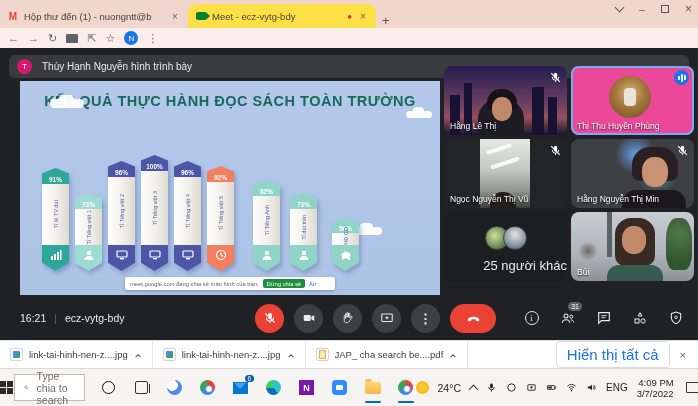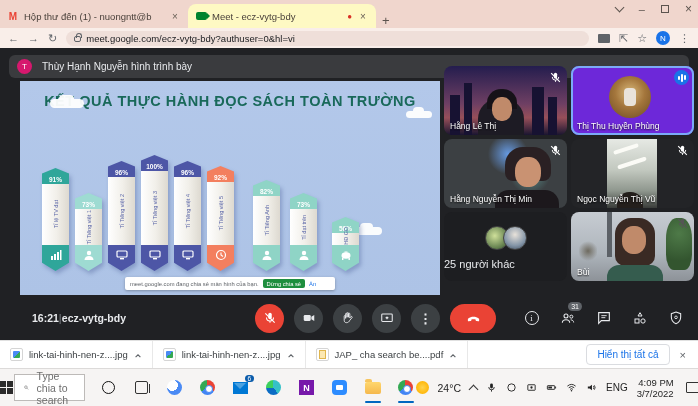--- a/index.html
+++ b/index.html
@@ -3,21 +3,21 @@
 <meta charset="utf-8">
 <style>
   * { margin:0; padding:0; box-sizing:border-box; }
   html,body { width:698px; height:406px; overflow:hidden; font-family:"Liberation Sans",sans-serif; background:#202124; }
   #stage { position:relative; width:698px; height:406px; }
 
   
   #tabstrip { position:absolute; top:0; left:0; width:698px; height:28px; background:#f0d6cd; display:flex; align-items:flex-end; }
   .tab { height:24px; display:flex; align-items:center; gap:5px; padding:0 7px; font-size:9.5px; color:#49403a; width:188px; }
   .tab .title { flex:1; white-space:nowrap; overflow:hidden; }
-  .tab.active { background:#fef9c3; border-radius:8px 8px 0 0;margin-top:30px; }
+  .tab.active { background:#fde047; border-radius:8px 8px 0 0;margin-top:30px; }
   .favicon { width:12px; height:12px; display:flex; align-items:center; justify-content:center; flex:0 0 12px; }
   .gmail-m { color:#ea4335; font-weight:bold; font-size:10px; }
   .meet-cam { width:11px; height:8px; background:#00832d; border-radius:2px; position:relative; }
   .meet-cam:after { content:""; position:absolute; right:-3px; top:1px; border-left:3px solid #00832d; border-top:3px solid transparent; border-bottom:3px solid transparent; }
   .rec-dot { color:#d93025; font-size:8px; }
   .tab-x { color:#6b6258; font-size:10px; width:12px; text-align:center; }
   .newtab { font-size:13px; color:#5c544e; margin-left:6px; }
   #winctl { position:absolute; right:6px; top:2px; display:flex; gap:16px; align-items:center; color:#5c544e; }
   .chev { width:7px; height:7px; border-right:1.5px solid #5c544e; border-bottom:1.5px solid #5c544e; transform:rotate(45deg); margin-top:-3px; }
   .minim { font-size:11px; }
@@ -61,21 +61,21 @@
   .tile { position:relative; border-radius:8px; overflow:hidden; background:#3c4043; }
   .tname { position:absolute; bottom:4px; left:6px; color:#fff; font-size:8.5px; text-shadow:0 1px 2px rgba(0,0,0,.9); white-space:nowrap; max-width:110px; overflow:hidden; }
   .micoff { position:absolute; top:4px; right:5px; width:13px; height:13px; }
   
   .t1 { background:linear-gradient(180deg,#241d4e 0%,#6e3f63 55%,#974f59 75%,#1a1530 100%); }
   .t1 .bldg { position:absolute; bottom:0; background:#171232; }
   .t1 .person { position:absolute; bottom:-8px; left:34px; width:46px; height:44px; background:#1d1b24; border-radius:20px 20px 0 0; }
   .t1 .face { position:absolute; bottom:14px; left:48px; width:20px; height:24px; background:#c08a6a; border-radius:45%; }
   .t1 .hair { position:absolute; bottom:26px; left:43px; width:30px; height:20px; background:#161218; border-radius:14px 14px 0 0; }
   
-  .t2 { background:#6d28d9; outline:2px solid #7baaf7; outline-offset:-2px; }
+  .t2 { background:#ec4899; outline:2px solid #7baaf7; outline-offset:-2px; }
   .t2 .ava { position:absolute; top:10px; left:38px; width:42px; height:42px; border-radius:50%; background:radial-gradient(circle at 50% 40%, #d8b87a 0%, #a4763c 45%, #6b4a22 100%); }
   .t2 .ava:after { content:""; position:absolute; left:15px; top:12px; width:12px; height:18px; background:#e9e3da; border-radius:4px; }
   .audioind { position:absolute; top:4px; right:5px; width:15px; height:15px; border-radius:50%; background:#1a73e8; display:flex; align-items:center; justify-content:center; gap:1px; }
   .audioind i { width:2px; background:#fff; border-radius:1px; }
   
   .t3 { background:#232427; }
   .t3 .vid { position:absolute; top:0; left:36px; width:50px; height:69px; background:linear-gradient(180deg,#e6e9e4 0%,#c2c8bf 45%,#8f978e 75%,#3a3d3a 100%); }
   .t3 .lamp { position:absolute; background:#fbfbf6; height:4px; border-radius:2px; transform:rotate(-18deg); }
   .t3 .head { position:absolute; bottom:0; left:46px; width:26px; height:16px; background:#241f1c; border-radius:12px 12px 0 0; }
   
@@ -83,33 +83,33 @@
   .t4 .fw2 { position:absolute; inset:0; background:radial-gradient(circle at 52% 22%, rgba(110,170,255,.85) 0%, rgba(110,170,255,0) 24%), radial-gradient(circle at 70% 50%, rgba(120,220,210,.5) 0%, rgba(120,220,210,0) 22%); }
   .t4 .face { position:absolute; top:18px; right:26px; width:26px; height:30px; background:#c99272; border-radius:45%; }
   .t4 .hair { position:absolute; top:8px; right:16px; width:46px; height:34px; background:#2a2023; border-radius:18px 18px 8px 8px; z-index:-0; }
   .t4 .body { position:absolute; bottom:0; right:8px; width:64px; height:18px; background:#1c181c; border-radius:14px 14px 0 0; }
   
   .t5 { background:#1d1e21; }
   .t5 .avagrp { position:absolute; top:14px; left:0; width:100%; display:flex; justify-content:center; }
   .t5 .a { width:24px; height:24px; border-radius:50%; border:1px solid #444; }
   .t5 .a1 { background:radial-gradient(circle at 40% 40%, #cfe09a 0%, #5d7a4a 70%, #2f3d26 100%); }
   .t5 .a2 { background:radial-gradient(circle at 50% 35%, #e8e2da 0%, #8596a8 60%, #3a4a5c 100%); margin-left:-6px; }
-  .t5 .cnt { position:absolute; top:46px; width:100%; text-align:left; color:#e8eaed; font-size:11px; }
+  .t5 .cnt { position:absolute; top:46px; width:100%; text-align:right; color:#e8eaed; font-size:13px; }
   
   .t6 { background:linear-gradient(180deg,#c7ccd2 0%,#aeb5bc 60%,#8d9298 100%); }
   .t6 .frame { position:absolute; top:0; bottom:24px; width:5px; background:#5c6167; }
   .t6 .plant { position:absolute; right:2px; top:6px; width:26px; height:52px; background:radial-gradient(circle at 50% 30%, #4e7a48 0%, #33552f 70%); border-radius:40% 40% 30% 30%; }
   .t6 .hair { position:absolute; top:6px; left:44px; width:40px; height:48px; background:#3a2a24; border-radius:16px 16px 10px 10px; }
   .t6 .face { position:absolute; top:14px; left:51px; width:24px; height:28px; background:#c08a6a; border-radius:45%; }
   .t6 .body { position:absolute; bottom:0; left:36px; width:56px; height:16px; background:#355c4e; border-radius:12px 12px 0 0; }
   .t6 .twig { position:absolute; left:8px; top:28px; width:18px; height:22px; background:radial-gradient(circle,#6e6a5f 0%,rgba(110,106,95,0) 70%); }
 
   
   #meetbar { position:absolute; bottom:0; left:0; width:698px; height:44px; display:flex; align-items:center; }
-  #meetinfo { display:flex; align-items:center; color:#e8eaed; font-size:10.5px; margin-left:32px;font-weight:bold; }
+  #meetinfo { display:flex; align-items:center; gap:8px; color:#e8eaed; font-size:10.5px; margin-left:20px; }
   #meetinfo .sep { color:#5f6368; }
   #ctrls { position:absolute; left:255px; display:flex; gap:10px; align-items:center; }
   .cbtn { width:29px; height:29px; border-radius:50%; background:#3c4043; display:flex; align-items:center; justify-content:center; }
   .cbtn.red { background:#ea4335; }
   .cbtn svg { width:14px; height:14px; }
   .endbtn { width:46px; height:29px; border-radius:15px; background:#ea4335; display:flex; align-items:center; justify-content:center; }
   .dots { color:#e8eaed; font-size:13px; font-weight:bold; letter-spacing:0; }
   #rightctrls { position:absolute; right:14px; display:flex; gap:19px; align-items:center; }
   .ric { position:relative; width:17px; height:17px; display:flex; align-items:center; justify-content:center; }
   .ric svg { width:16px; height:16px; }
@@ -117,21 +117,21 @@
   .badge { position:absolute; top:-8px; right:-6px; background:#5f6368; color:#fff; font-size:7px; border-radius:7px; padding:1px 3px; }
 
   
   #dlbar { position:absolute; top:340px; left:0; width:698px; height:28px; background:#fff; border-top:1px solid #e0e0e0; display:flex; align-items:center; }
   .dlitem { display:flex; align-items:center; gap:6px; padding:0 10px; height:100%; border-right:1px solid #e8e8e8; }
   .dlthumb { width:13px; height:13px; border:1px solid #d5d5d5; border-radius:2px; display:flex; align-items:center; justify-content:center; }
   .dlthumb .imgglyph { width:7px; height:7px; background:linear-gradient(135deg,#4a8af4 50%,#34a853 50%); border-radius:1px; }
   .dlthumb .pdfglyph { width:7px; height:9px; background:#fce8b2; border:1px solid #e0b64e; }
   .dlname { font-size:9.5px; color:#3c4043; }
   .dlcaret svg { width:8px; height:8px; }
-  #showall { margin-left:auto; color:#1a73e8; font-size:10px; border:1px solid #dadce0; border-radius:4px; padding:4px 10px; }
+  #showall { margin-left:auto; color:#1a73e8; font-size:15px; border:1px solid #dadce0; border-radius:4px; padding:4px 10px; }
   #dlclose { color:#5f6368; font-size:11px; margin:0 12px 0 10px; }
 
   
   #taskbar { position:absolute; top:368px; left:0; width:698px; height:38px; background:#f6f4f3; border-top:1px solid #dcdad9; display:flex; align-items:center; }
   #startbtn { width:34px; display:flex; justify-content:center; }
   .winlogo { width:14px; height:14px; display:grid; grid-template-columns:6px 6px; grid-template-rows:6px 6px; gap:1px; }
   .winlogo i { background:#2b2b2b; }
   #searchbox { width:248px; height:27px; background:#fff; border:1px solid #bdbab8; display:flex; align-items:center; gap:8px; padding:0 9px; }
   #searchbox svg { width:11px; height:11px; }
   #searchbox .ph { font-size:10.5px; color:#6e6e6e; }
@@ -189,24 +189,20 @@
       <span class="minim">–</span>
       <span class="maxim"></span>
       <span class="wclose">×</span>
     </div>
   </div>
 
   <div id="navbar">
     <span class="navic">←</span>
     <span class="navic">→</span>
     <span class="navic">↻</span>
-    <div class="urlpill">
-      <span class="lock"></span>
-      <span class="urltext">meet.google.com/ecz-vytg-bdy?authuser=0&amp;hl=vi</span>
-    </div>
     <span class="mediabox"></span>
     <span class="navic">⇱</span>
     <span class="navic">☆</span>
     <span class="avatarN">N</span>
     <span class="navic">⋮</span>
   </div>
 
   <div id="meet">
 
     <div id="banner">
@@ -359,46 +355,46 @@
       </div>
       <div class="tile t2">
         <div class="ava"></div>
         <span class="audioind">
             <i style="height:4px"></i>
             <i style="height:8px"></i>
             <i style="height:5px"></i>
           </span>
         <span class="tname">Thị Thu Huyền Phùng</span>
       </div>
-      <div class="tile t4">
-        <div class="fw2"></div>
-        <div class="hair"></div>
-          <div class="face"></div>
-          <div class="body"></div>
-        <span class="micoff"><svg viewBox="0 0 24 24">
-              <path d="M12 14a3 3 0 0 0 3-3V6a3 3 0 0 0-6 0v5a3 3 0 0 0 3 3z" fill="#fff"></path>
-              <path d="M6 11a6 6 0 0 0 12 0" stroke="#fff" stroke-width="1.8" fill="none"></path>
-              <path d="M12 17v3" stroke="#fff" stroke-width="1.8"></path>
-              <path d="M4 4l16 16" stroke="#fff" stroke-width="2"></path>
-            </svg></span>
-        <span class="tname">Hằng Nguyễn Thị Min</span>
-      </div>
       <div class="tile t3">
         <div class="vid">
           <span class="lamp" style="top:8px;left:6px;width:26px;"></span>
           <span class="lamp" style="top:22px;left:10px;width:30px;"></span>
         </div>
         <div class="head"></div>
         <span class="micoff"><svg viewBox="0 0 24 24">
               <path d="M12 14a3 3 0 0 0 3-3V6a3 3 0 0 0-6 0v5a3 3 0 0 0 3 3z" fill="#fff"></path>
               <path d="M6 11a6 6 0 0 0 12 0" stroke="#fff" stroke-width="1.8" fill="none"></path>
               <path d="M12 17v3" stroke="#fff" stroke-width="1.8"></path>
               <path d="M4 4l16 16" stroke="#fff" stroke-width="2"></path>
             </svg></span>
         <span class="tname">Ngọc Nguyễn Thị Vũ</span>
+      </div>
+      <div class="tile t4">
+        <div class="fw2"></div>
+        <div class="hair"></div>
+          <div class="face"></div>
+          <div class="body"></div>
+        <span class="micoff"><svg viewBox="0 0 24 24">
+              <path d="M12 14a3 3 0 0 0 3-3V6a3 3 0 0 0-6 0v5a3 3 0 0 0 3 3z" fill="#fff"></path>
+              <path d="M6 11a6 6 0 0 0 12 0" stroke="#fff" stroke-width="1.8" fill="none"></path>
+              <path d="M12 17v3" stroke="#fff" stroke-width="1.8"></path>
+              <path d="M4 4l16 16" stroke="#fff" stroke-width="2"></path>
+            </svg></span>
+        <span class="tname">Hằng Nguyễn Thị Min</span>
       </div>
       <div class="tile t5">
         <div class="avagrp">
             <span class="a a1"></span>
             <span class="a a2"></span>
           </div>
         <span class="cnt">25 người khác</span>
       </div>
       <div class="tile t6">
         <div class="frame" style="left:36px"></div>

